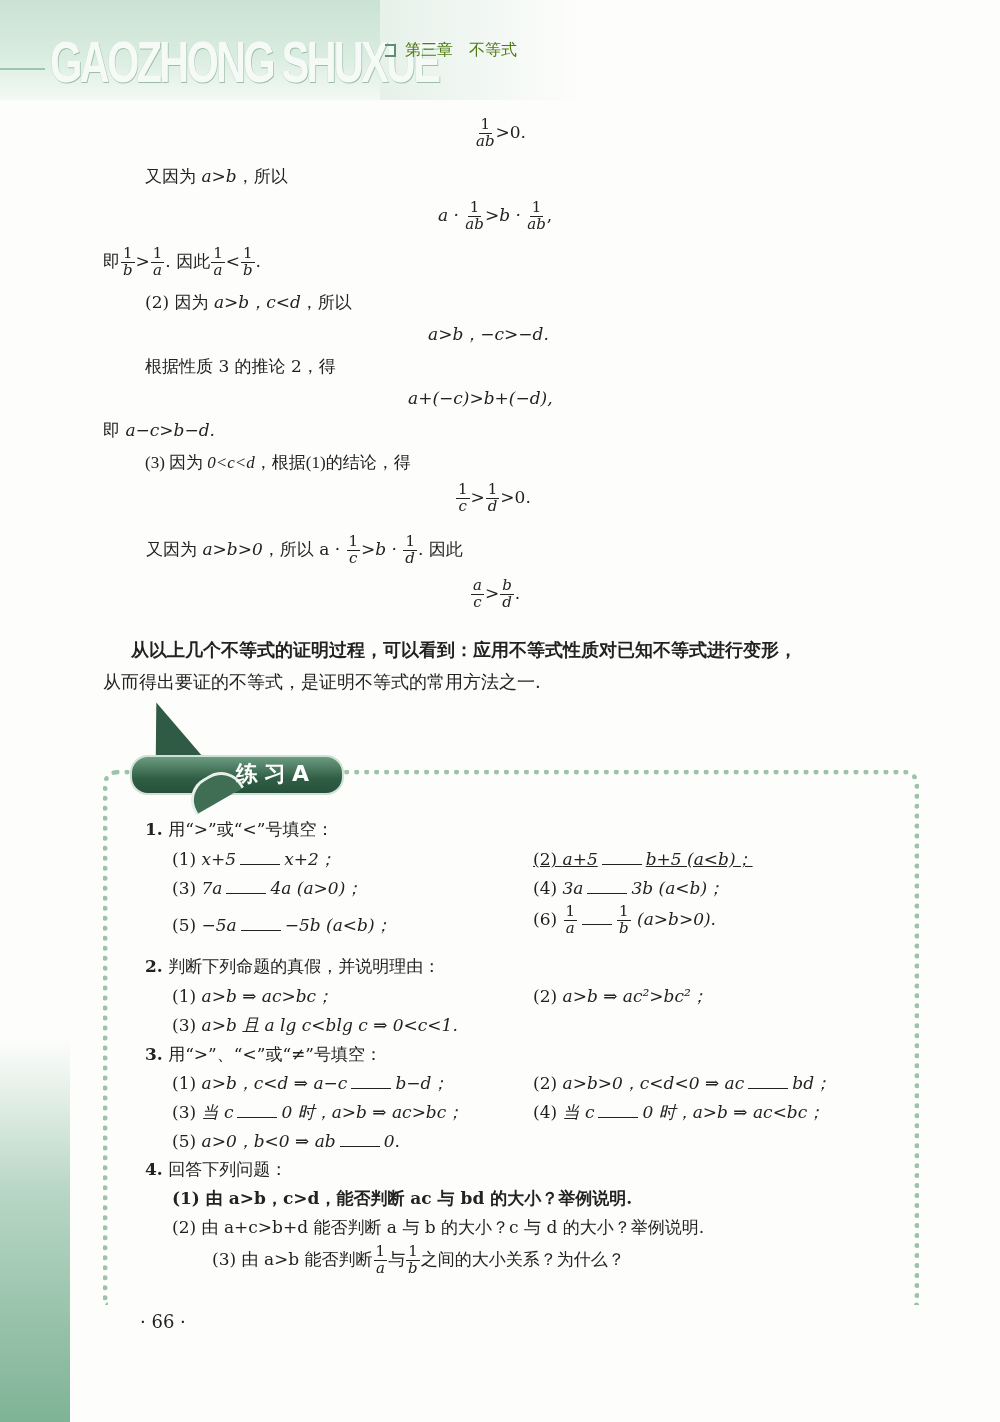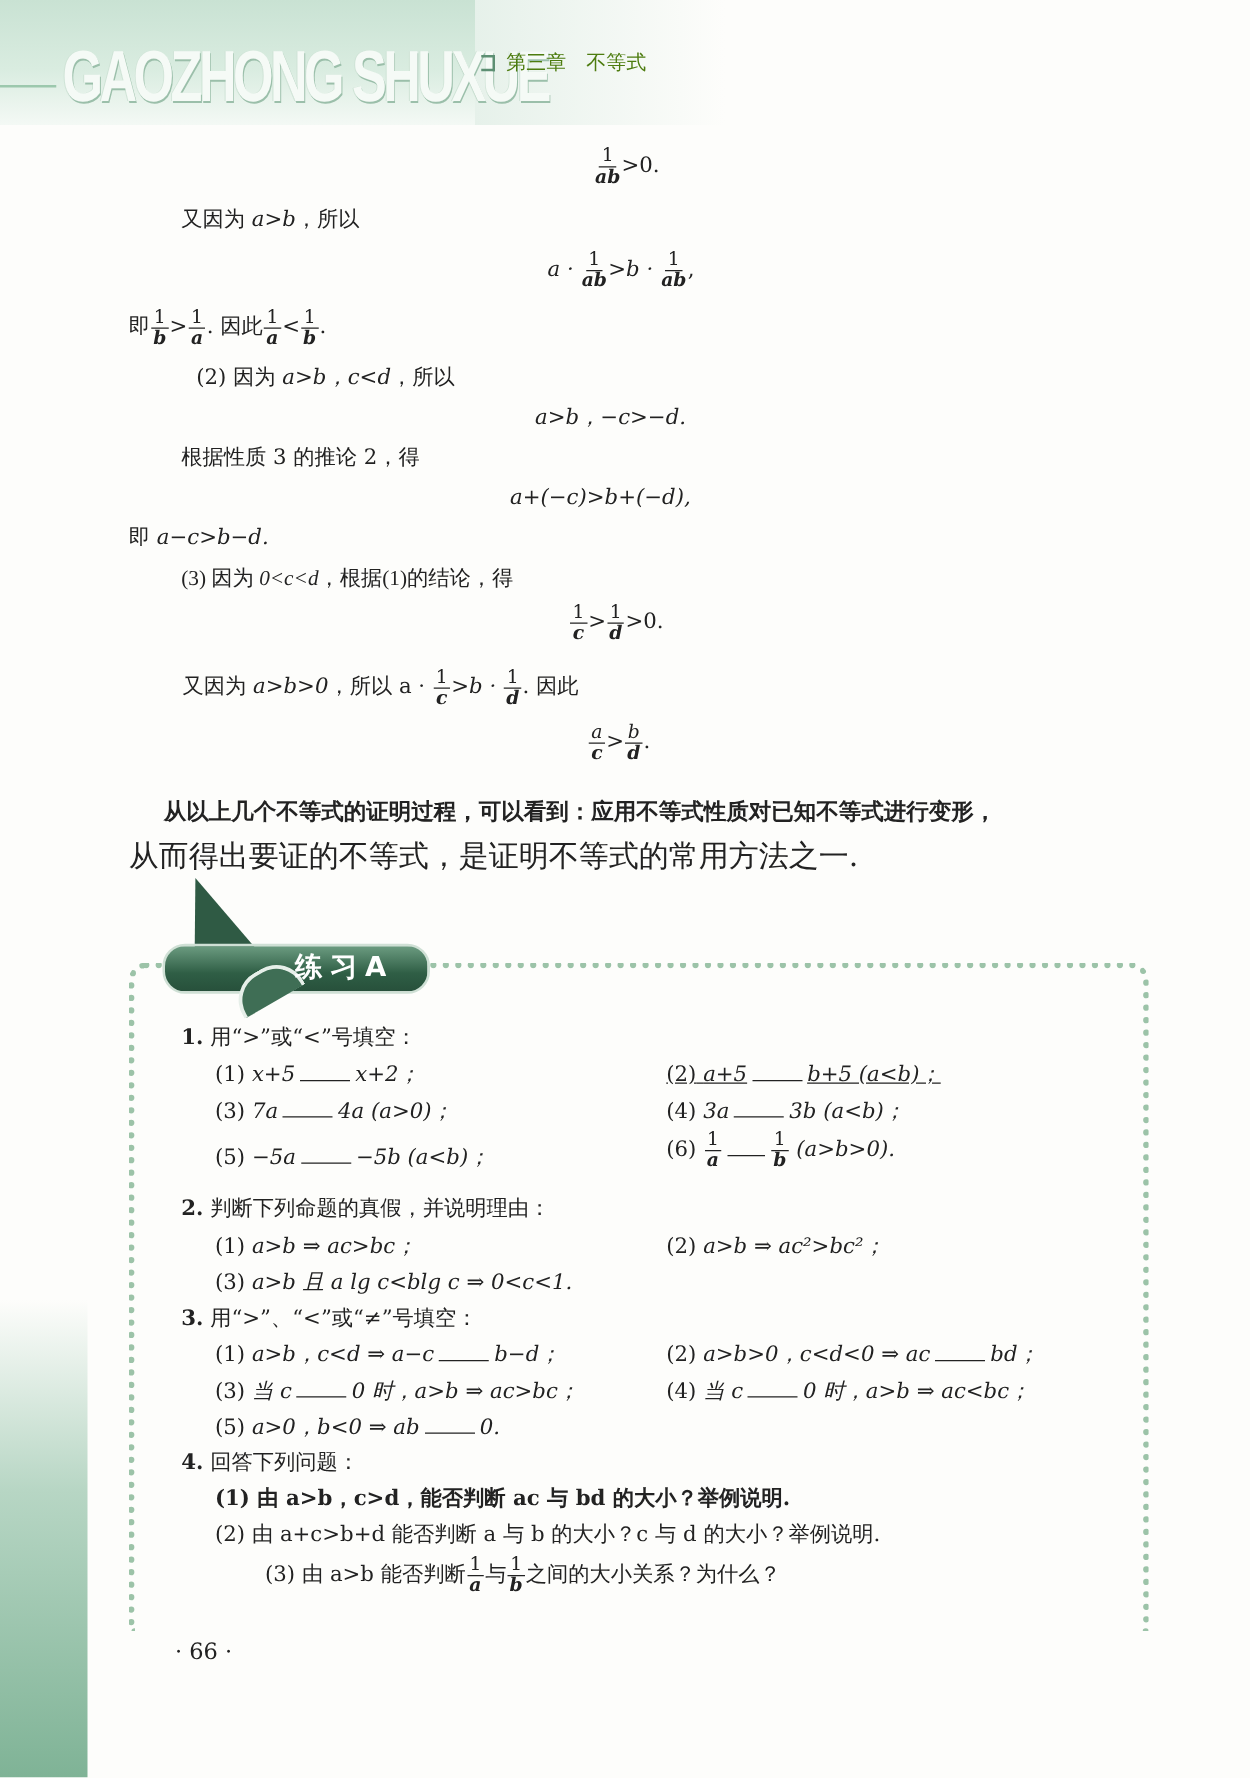--- a/index.html
+++ b/index.html
@@ -16,21 +16,21 @@
   .hdr-mark{left:385px;top:44px;width:9px;height:9px;border:2px solid #5d8f73;border-left:none;}
   .hdr-chapter{left:405px;top:40px;font-family:"DejaVu Sans",sans-serif;font-size:16px;color:#4d7c0f;}
   .hdr-chapter span{margin-right:16px;}
   
   .side-band{left:0;top:1040px;width:70px;height:382px;
     background:linear-gradient(180deg,rgba(180,214,194,0) 0%,#b7d6c4 40%,#7fb396 100%);}
   .text{font-size:17px;line-height:1;white-space:nowrap;}
   i.v{font-style:italic;}
   .frac{display:inline-flex;flex-direction:column;align-items:center;vertical-align:middle;font-size:15px;line-height:1.05;margin:0 1px;}
   .frac .n{border-bottom:1px solid #222;padding:0 2px;}
-  .frac .d{font-style:italic;font-weight:bold;}
+  .frac .d{font-style:italic;}
   
   .box{left:103px;top:770px;width:806px;height:530px;border-top:5px dotted #9cc3a8;border-right:5px dotted #9cc3a8;
     border-left:5px dotted #9cc3a8;border-top-right-radius:14px;border-top-left-radius:14px;border-bottom:none;}
   .badge{left:130px;top:755px;width:210px;height:36px;border-radius:18px;
     background:linear-gradient(180deg,#6b9b80 0%,#2f5e45 60%,#27503b 100%);border:2px solid #cfe0d5;}
   .badge-label{left:236px;top:759px;font-family:"DejaVu Sans",sans-serif;font-weight:bold;color:#fff;font-size:22px;letter-spacing:6px;}
   .tri{left:140px;top:700px;width:0;height:0;border-left:30px solid transparent;border-right:30px solid transparent;border-bottom:80px solid #2f5a44;transform:rotate(-20deg);}
   .protractor{left:185px;top:775px;width:50px;height:25px;border:3px solid #e6efe9;border-bottom:none;border-radius:25px 25px 0 0;background:#3f6e55;transform:rotate(-30deg);}
   .q{font-size:17px;}
   .qn{font-family:"DejaVu Serif",serif;font-weight:bold;}
@@ -77,21 +77,21 @@
       <span class="n">1</span>
       <span class="d">a</span>
     </span><span>. 因此</span><span class="frac">
       <span class="n">1</span>
       <span class="d">a</span>
     </span><span>&lt;</span><span class="frac">
       <span class="n">1</span>
       <span class="d">b</span>
     </span><span>.</span>
 </div>
-<div class="abs text" style="left:145px;top:294px;margin-left:12px;">
+<div class="abs text" style="left:145px;top:294px;">
   <span>(2) 因为 </span><i class="v">a&gt;b，c&lt;d</i><span>，所以</span>
 </div>
 <div class="abs text" style="left:428px;top:326px;">
   <i class="v">a&gt;b，−c&gt;−d.</i>
 </div>
 <div class="abs text" style="left:145px;top:358px;">根据性质 3 的推论 2，得</div>
 <div class="abs text" style="left:408px;top:390px;">
   <i class="v">a+(−c)&gt;b+(−d),</i>
 </div>
 <div class="abs text" style="left:103px;top:422px;">
@@ -121,21 +121,21 @@
 <div class="abs text" style="left:470px;top:578px;">
   <span class="frac">
       <span class="n" style="font-style:italic">a</span>
       <span class="d">c</span>
     </span><span>&gt;</span><span class="frac">
       <span class="n" style="font-style:italic">b</span>
       <span class="d">d</span>
     </span><span>.</span>
 </div>
 <div class="abs text" style="left:131px;top:641px;font-size:18px;font-weight:bold;">从以上几个不等式的证明过程，可以看到：应用不等式性质对已知不等式进行变形，</div>
-<div class="abs text" style="left:103px;top:673px;font-size:24px;">从而得出要证的不等式，是证明不等式的常用方法之一.</div>
+<div class="abs text" style="left:103px;top:673px;font-size:18px;">从而得出要证的不等式，是证明不等式的常用方法之一.</div>
 
 <div class="abs box"></div>
 <div class="abs tri"></div>
 <div class="abs badge"></div>
 <div class="abs protractor"></div>
 <div class="abs badge-label">练习A</div>
 
 <div class="abs q" style="left:145px;top:818px;"><span class="qn">1.</span> <span>用“&gt;”或“&lt;”号填空：</span></div>
 <div class="abs q" style="left:172px;top:848px;"><span>(1)</span> <i class="v">x+5</i><span class="blank"></span><i class="v">x+2；</i></div>
 <div class="abs q" style="left:533px;top:848px;text-decoration:underline;"><span>(2)</span> <i class="v">a+5</i><span class="blank"></span><i class="v">b+5 (a&lt;b)；</i></div>

